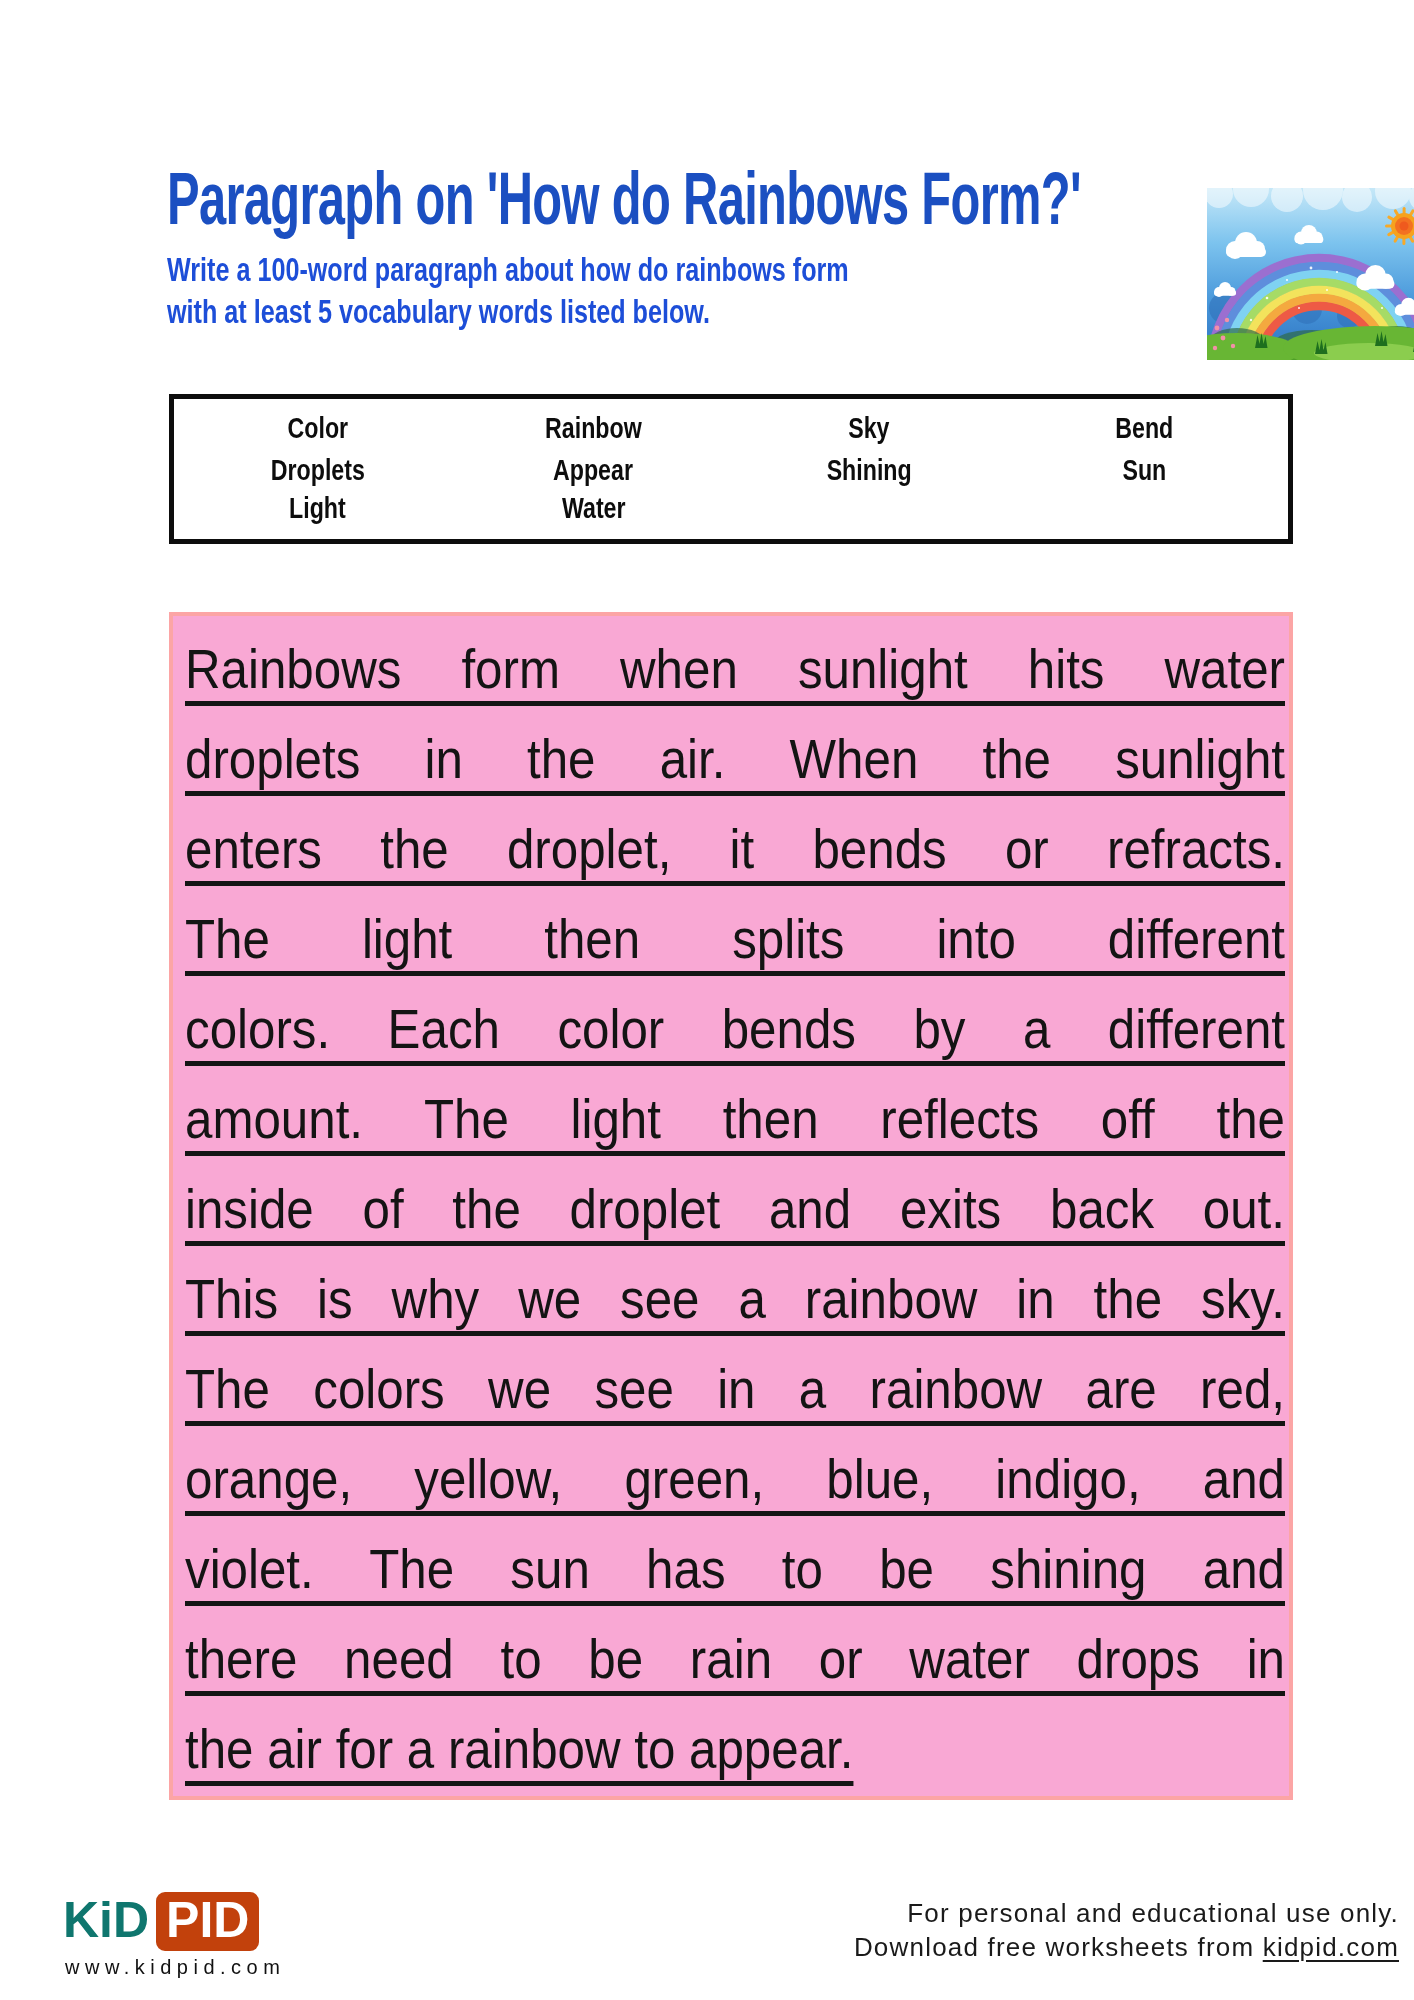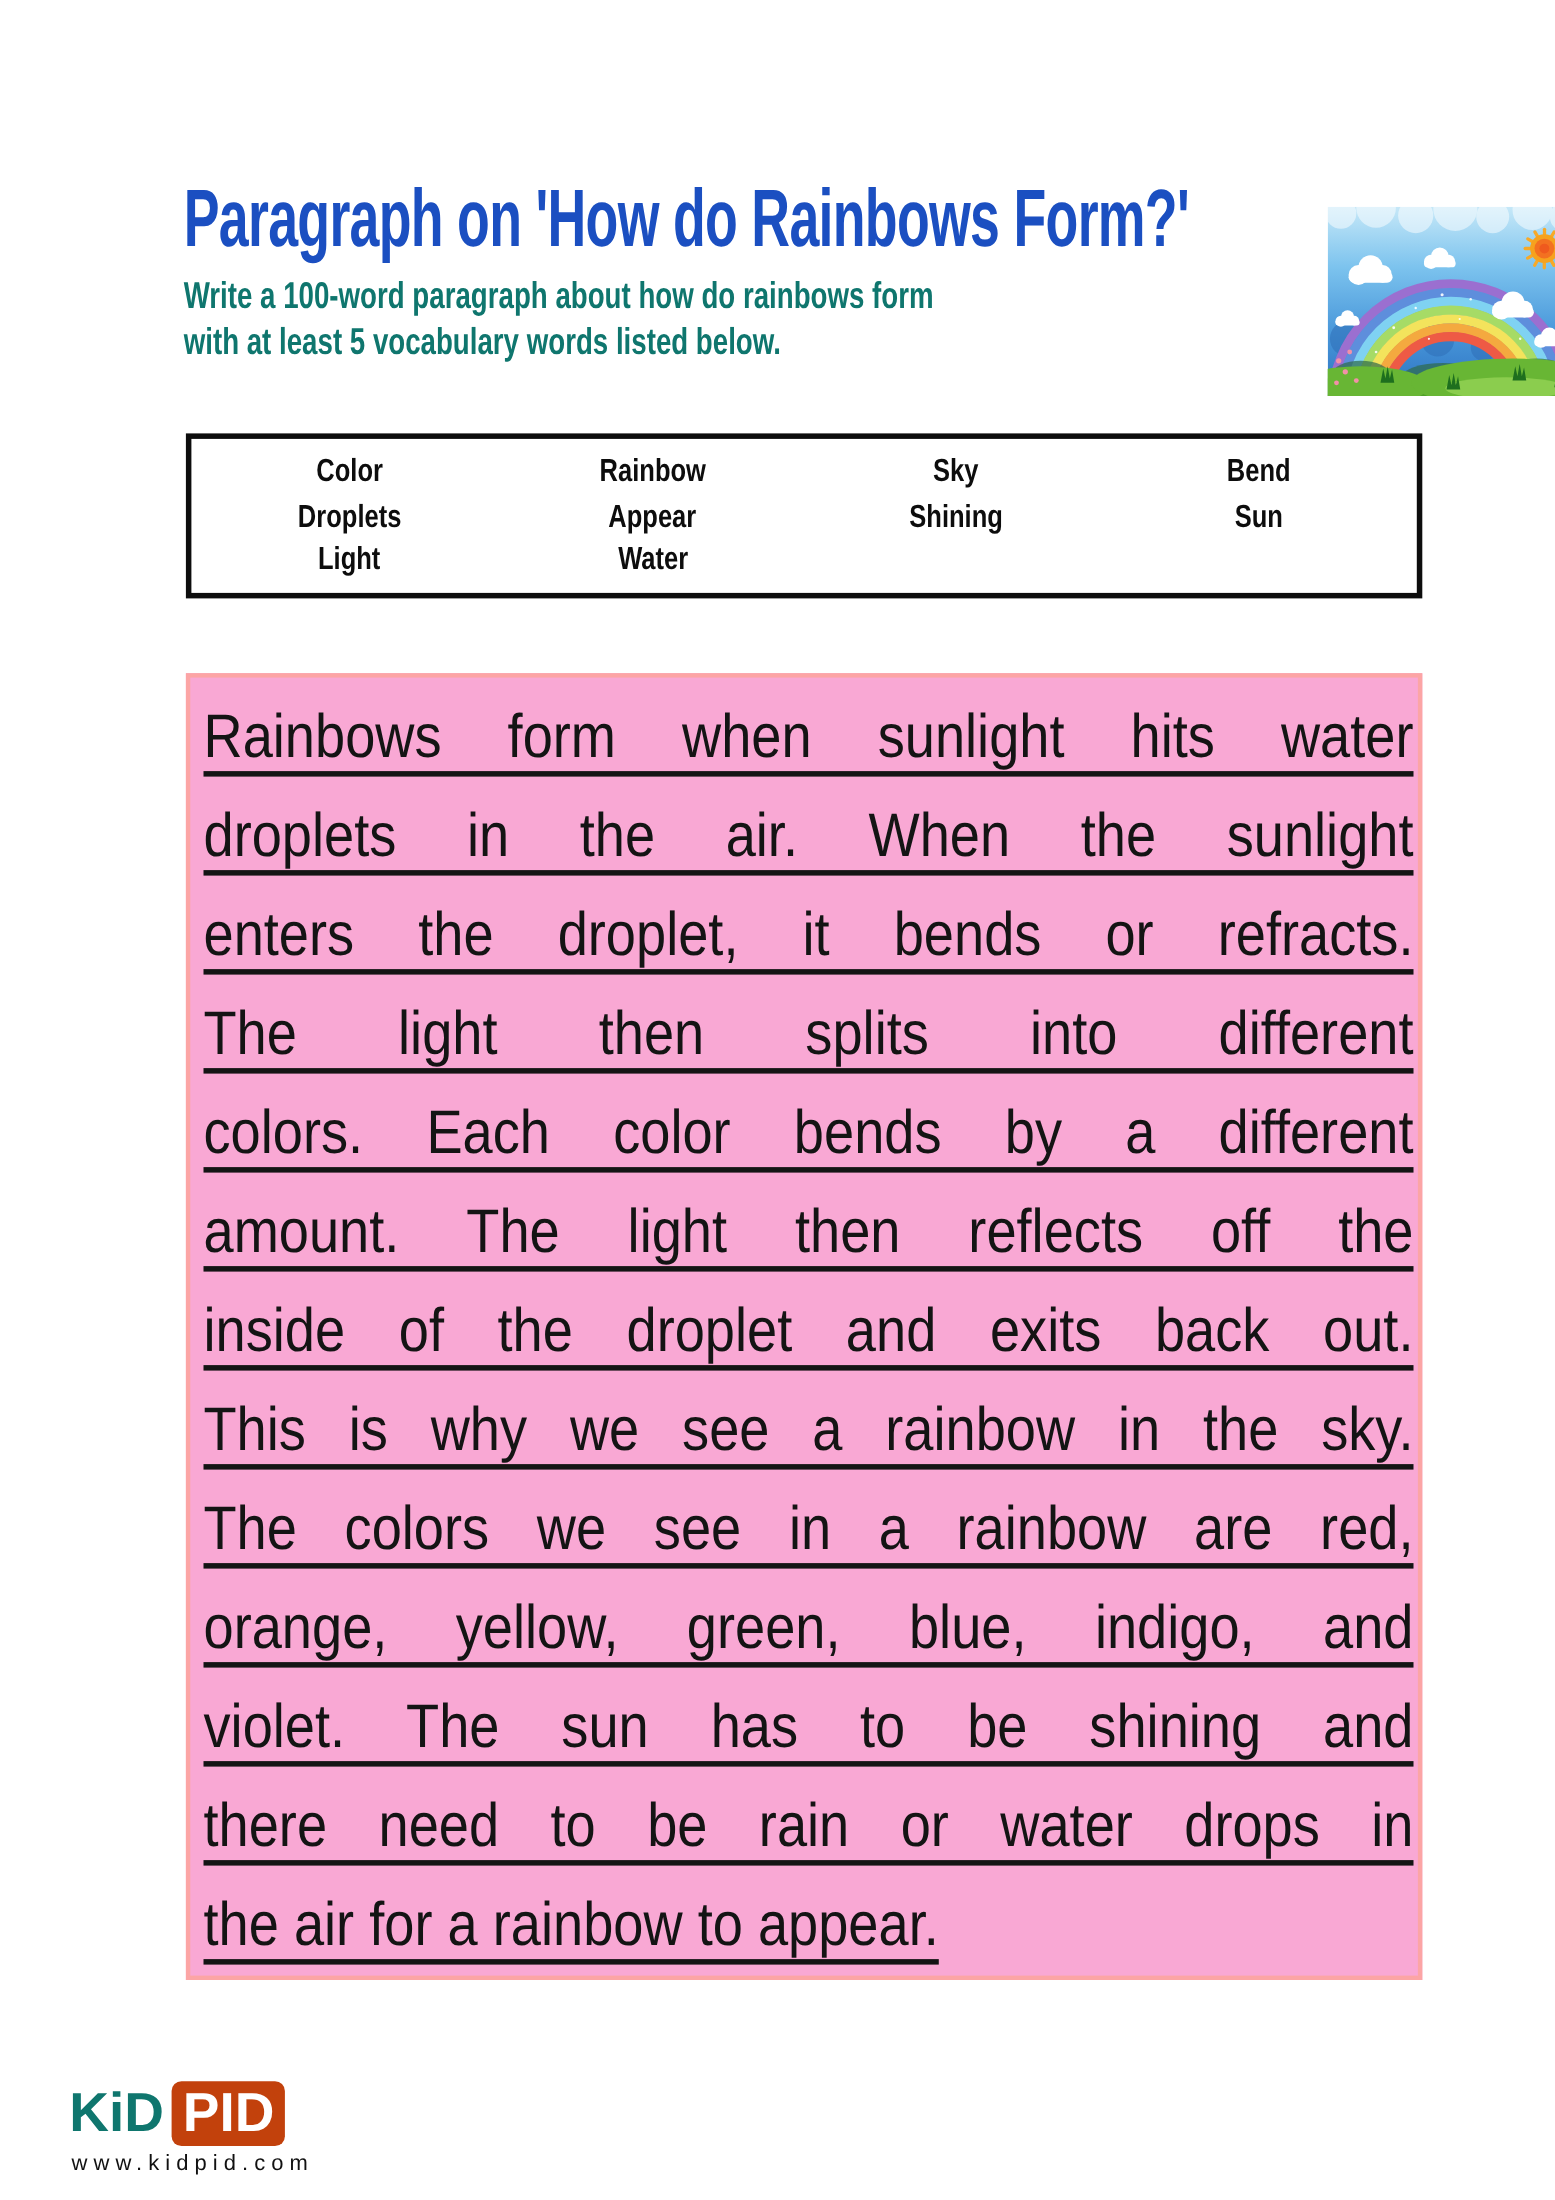--- a/index.html
+++ b/index.html
@@ -11,21 +11,21 @@
   }
   
   .title {
     position:absolute; left:140px; top:162px;
     font-size:74px; font-weight:bold; line-height:1;
     color:#1b4fc1; white-space:nowrap;
   }
   .sq-title { display:inline-block; transform:scaleX(.66); transform-origin:0 0; letter-spacing:-1px; }
   .subtitle {
     position:absolute; left:140px; top:248px;
-    font-size:34px; font-weight:bold; line-height:42px; color:#0f766e; white-space:nowrap;
+    font-size:34px; font-weight:bold; line-height:42px; color:#1d4ed8; white-space:nowrap;
   }
   .sq-sub { display:inline-block; transform:scaleX(.74); transform-origin:0 0; }
   
   .illus { position:absolute; left:1180px; top:188px; width:230px; height:172px; display:block; }
   
   .vocab-box {
     position:absolute; left:142px; top:394px; width:1124px; height:150px;
     border:5px solid #0d0d0d; background:#fff;
     display:grid; grid-template-columns:repeat(4,1fr); grid-template-rows:1fr 1fr;
     align-items:center; justify-items:center; padding:8px 6px 14px 6px;
@@ -226,14 +226,18 @@
       <div class="hw-line">there need to be rain or water drops in</div>
       <div class="hw-line last">the air for a rainbow to appear.</div>
     </div>
   </div>
 
   <div class="logo">
     <span class="logo-kid">KiD</span><span class="logo-pid">PID</span>
   </div>
   <div class="website">www.kidpid.com</div>
 
+  <div class="footer-note">
+    <span>For personal and educational use only.</span><br>
+    <span><span>Download free worksheets from </span><span class="footer-link">kidpid.com</span></span>
+  </div>
 
 </div>
 
 </body></html>

